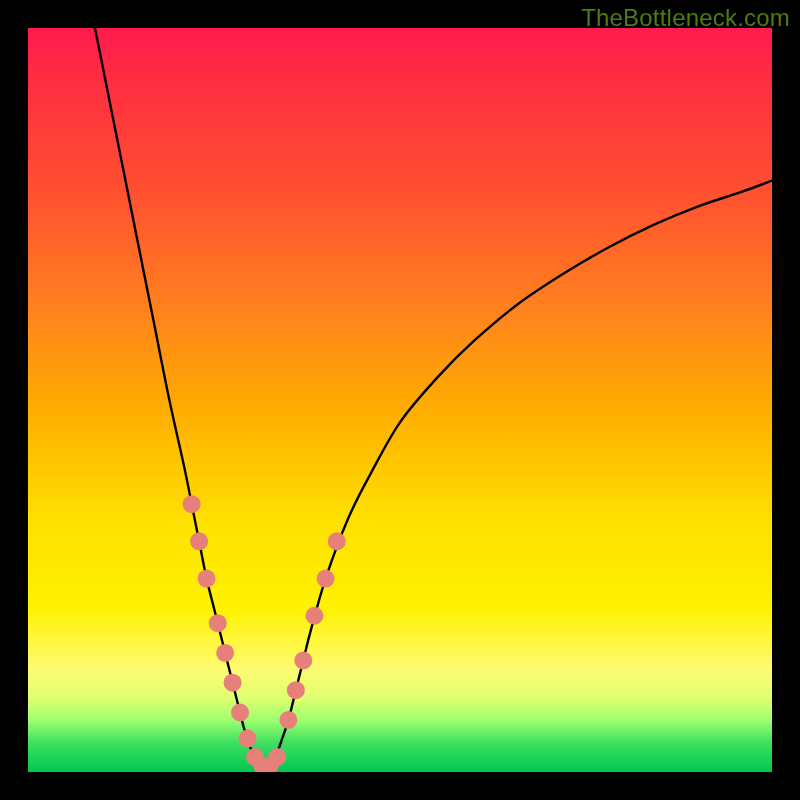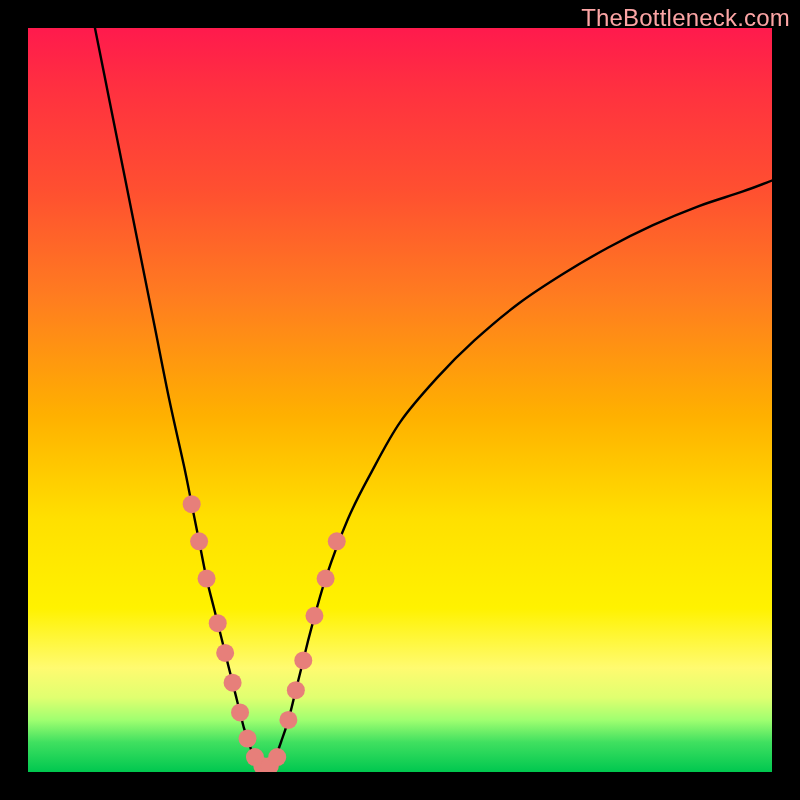--- a/index.html
+++ b/index.html
@@ -29,21 +29,21 @@
       #e0ff70 90%,
       #a0ff70 93%,
       #40e060 96%,
       #00c74f 100%
     );
   }
   .watermark {
     position: absolute;
     top: 4px;
     right: 10px;
-    color: #fca5a5;
+    color: #4d7c0f;
     font-size: 24px;
     font-weight: 500;
     letter-spacing: 0.2px;
     user-select: none;
   }
   svg.plot {
     position: absolute;
     left: 0;
     top: 0;
   }

